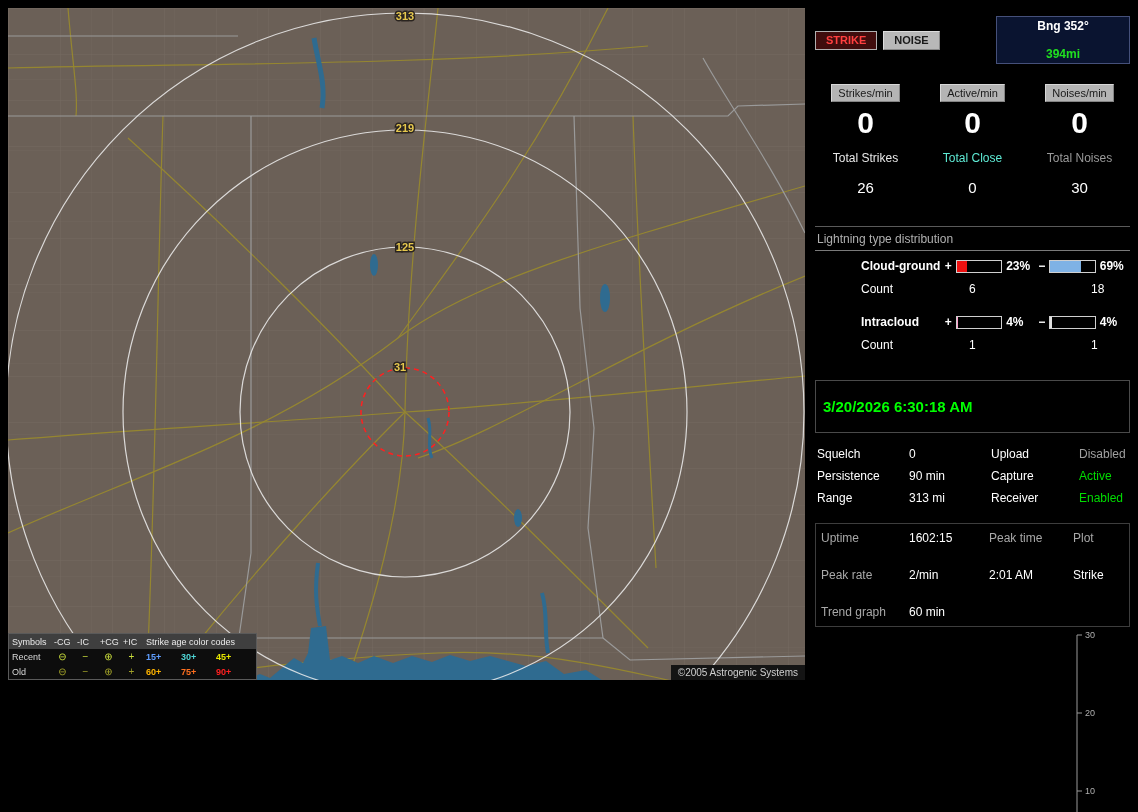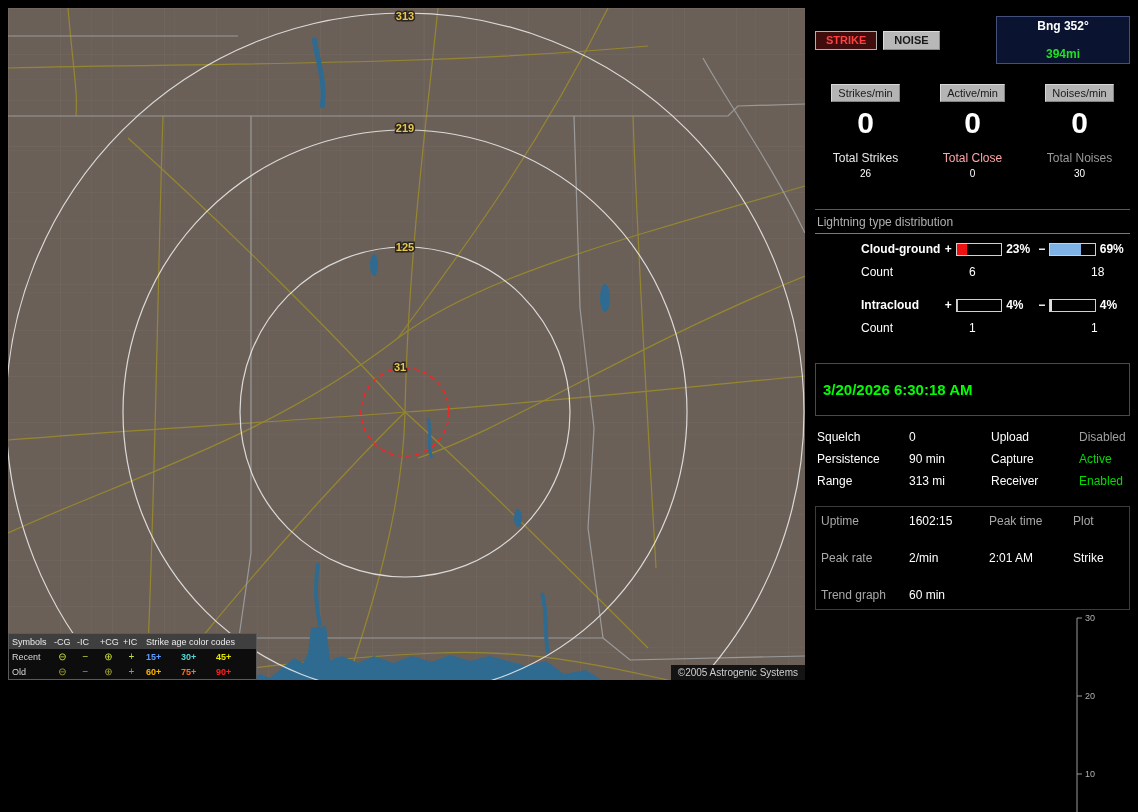--- a/index.html
+++ b/index.html
@@ -33,21 +33,21 @@
   .bng{margin-left:auto;display:flex;gap:14px;align-items:center;background:#0a1430;
        border:1px solid #45507a;padding:2px 7px;min-width:118px;justify-content:space-between;flex-direction:column;}
   .bng .b1{font-weight:bold;color:#fff;}
   .bng .b2{font-weight:bold;}
 
   .counter-grid{display:grid;grid-template-columns:1fr 1fr 1fr;column-gap:6px;margin-top:20px;text-align:center;}
   .chip{background:#b4b4b4;color:#1a1a1a;border:1px outset #d8d8d8;font-size:11px;
         padding:2px 6px;justify-self:center;cursor:pointer;}
   .bigval{font-size:30px;font-weight:bold;margin-top:6px;line-height:1;}
   .tot-label{margin-top:13px;font-size:12px;}
-  .tot-value{margin-top:3px;font-size:10px;}
+  .tot-value{margin-top:14px;font-size:15px;}
 
   .dist-section{margin-top:30px;}
   .dist-title{color:#b0b0b0;font-size:12px;border-top:1px solid #5a5a5a;border-bottom:1px solid #7a7a7a;
               padding:5px 0 4px 2px;}
   .dist-row{display:flex;align-items:center;height:24px;margin-top:3px;}
   .dlabel{width:92px;font-weight:bold;padding-left:2px;margin-left:44px;}
   .count-row .dlabel{font-weight:normal;}
   .sign{width:12px;text-align:center;font-weight:bold;}
   .bar{width:50px;height:11px;border:1px solid #d0d0d0;background:#000;margin:0 4px 0 2px;}
   .fill{display:block;height:100%;}
@@ -191,21 +191,21 @@
     <div class="counter-grid">
       <div>
         <button class="chip">Strikes/min</button>
         <div class="bigval">0</div>
         <div class="tot-label" style="color: rgb(232, 232, 232);">Total Strikes</div>
         <div class="tot-value">26</div>
       </div>
       <div>
         <button class="chip">Active/min</button>
         <div class="bigval">0</div>
-        <div class="tot-label" style="color: #fca5a5;">Total Close</div>
+        <div class="tot-label" style="color: #5eead4;">Total Close</div>
         <div class="tot-value">0</div>
       </div>
       <div>
         <button class="chip">Noises/min</button>
         <div class="bigval">0</div>
         <div class="tot-label" style="color: rgb(154, 154, 154);">Total Noises</div>
         <div class="tot-value">30</div>
       </div>
     </div>
 

